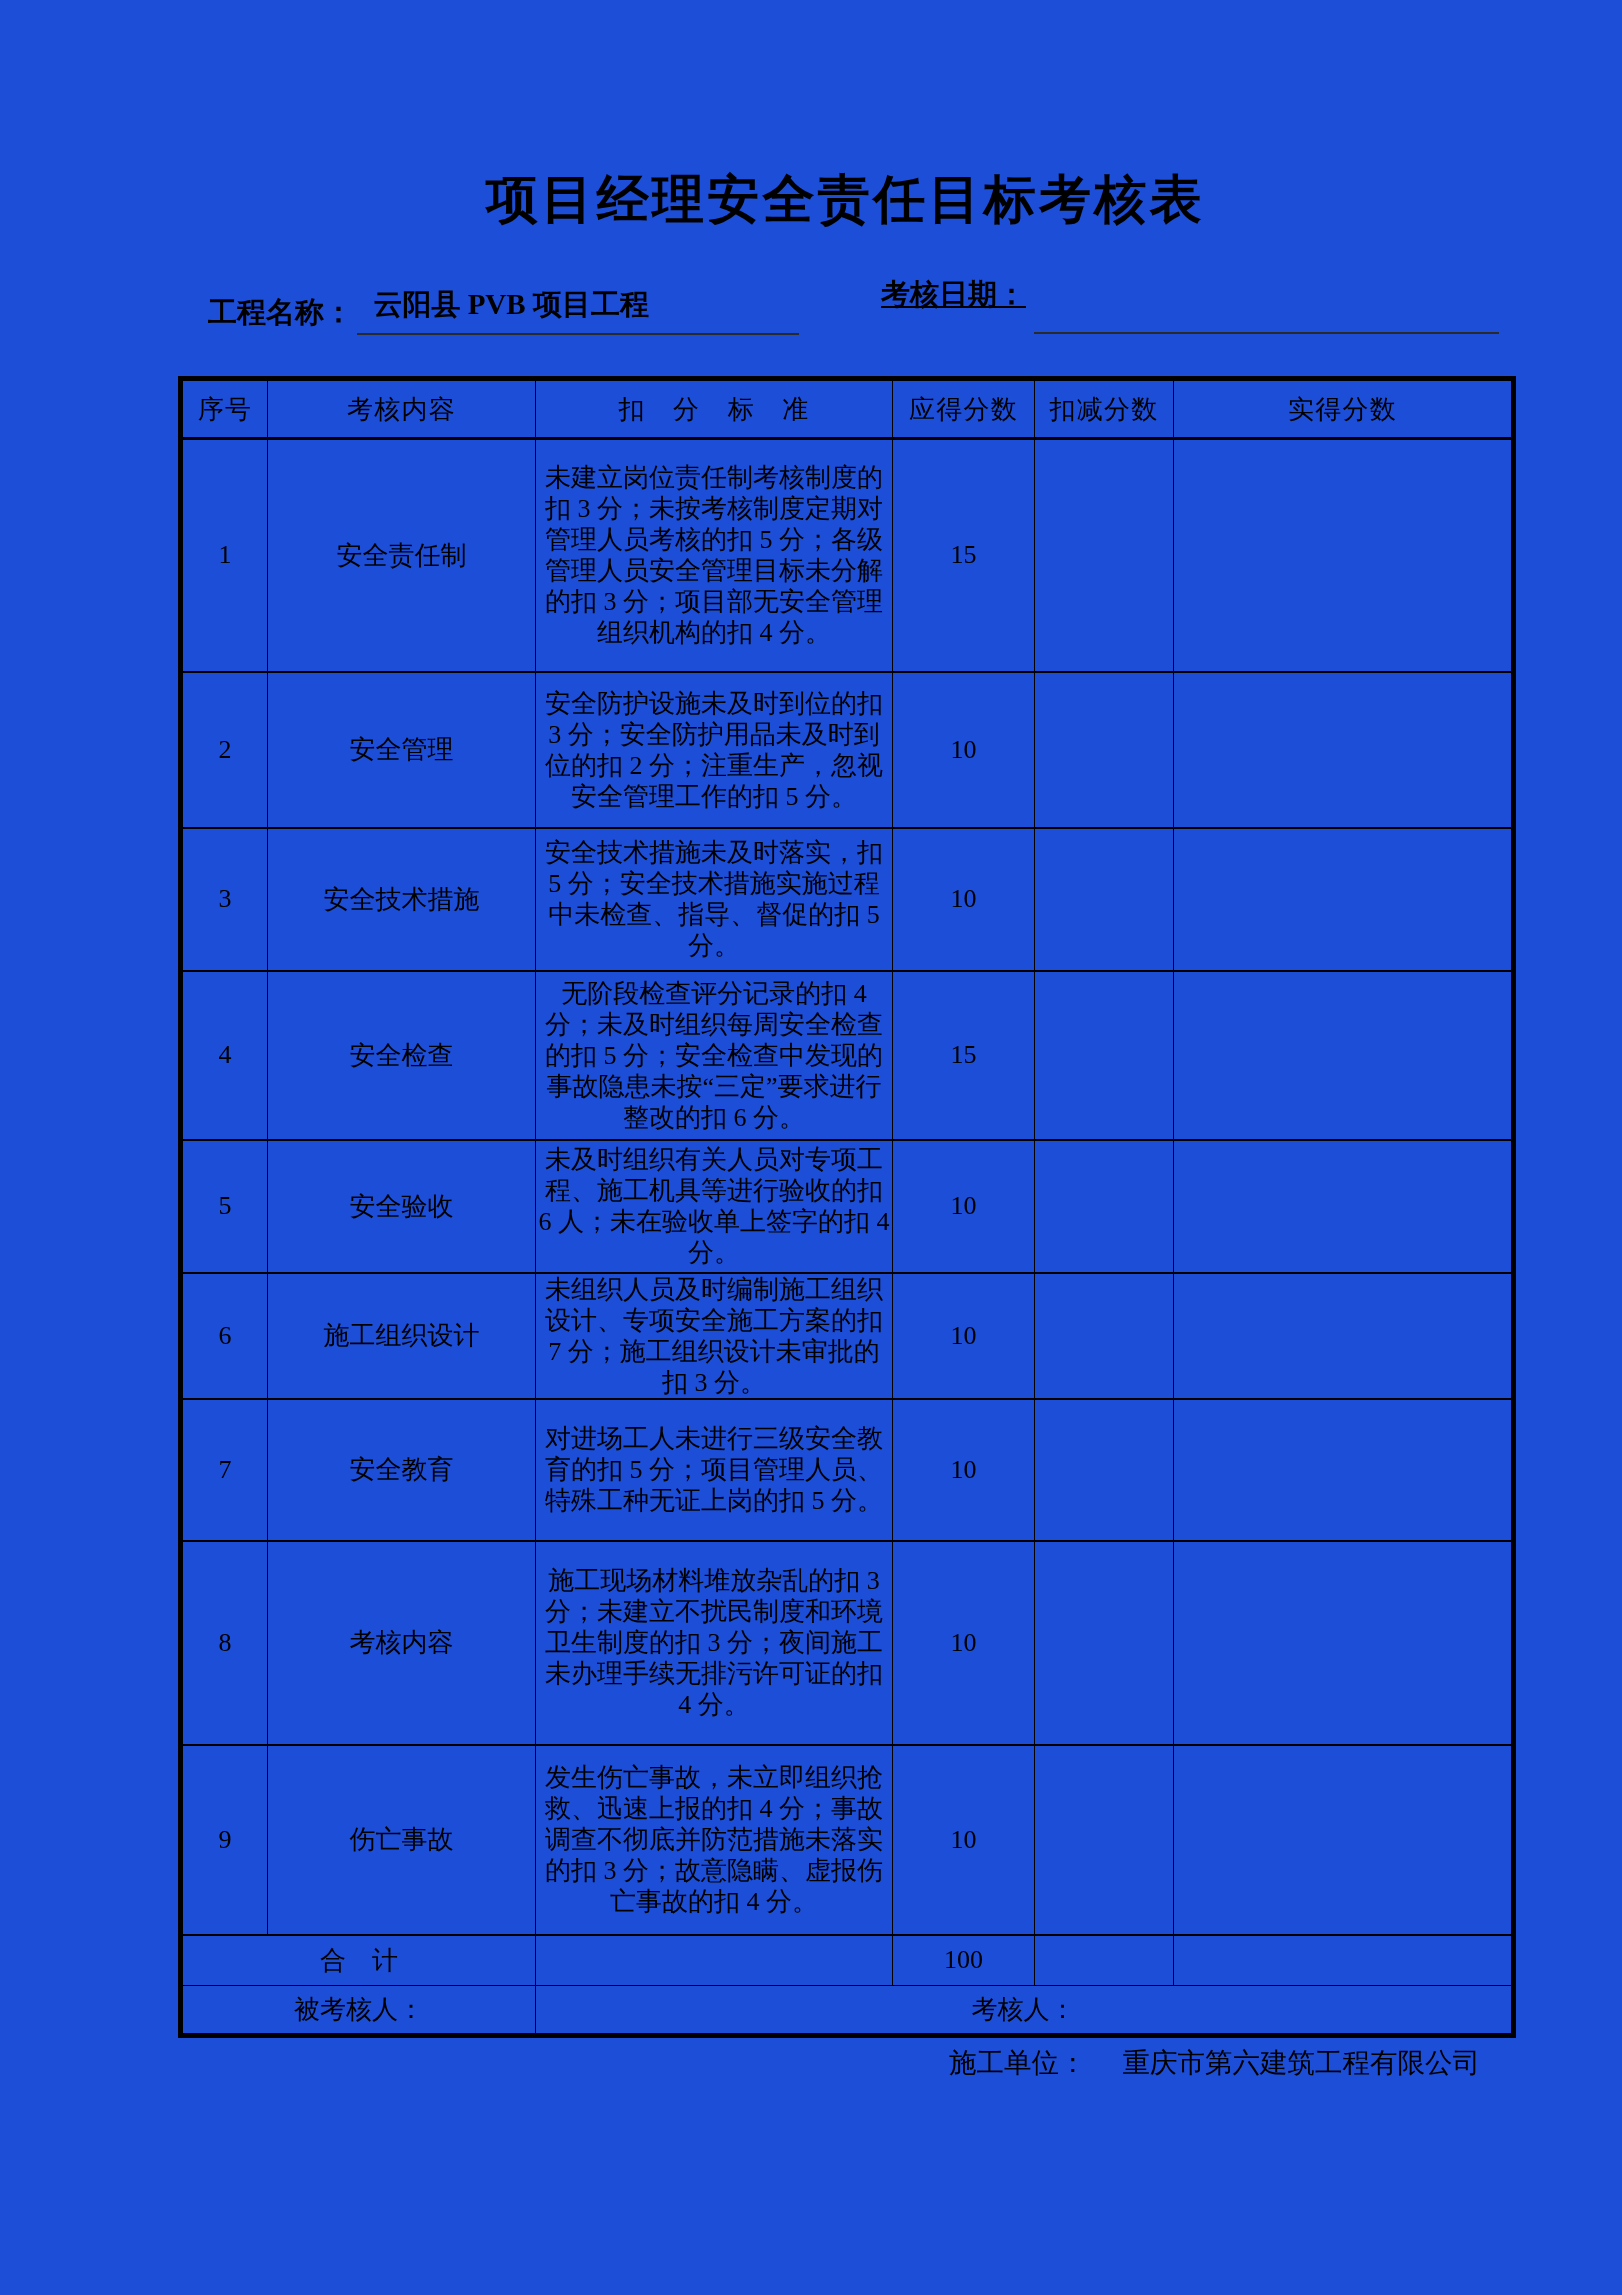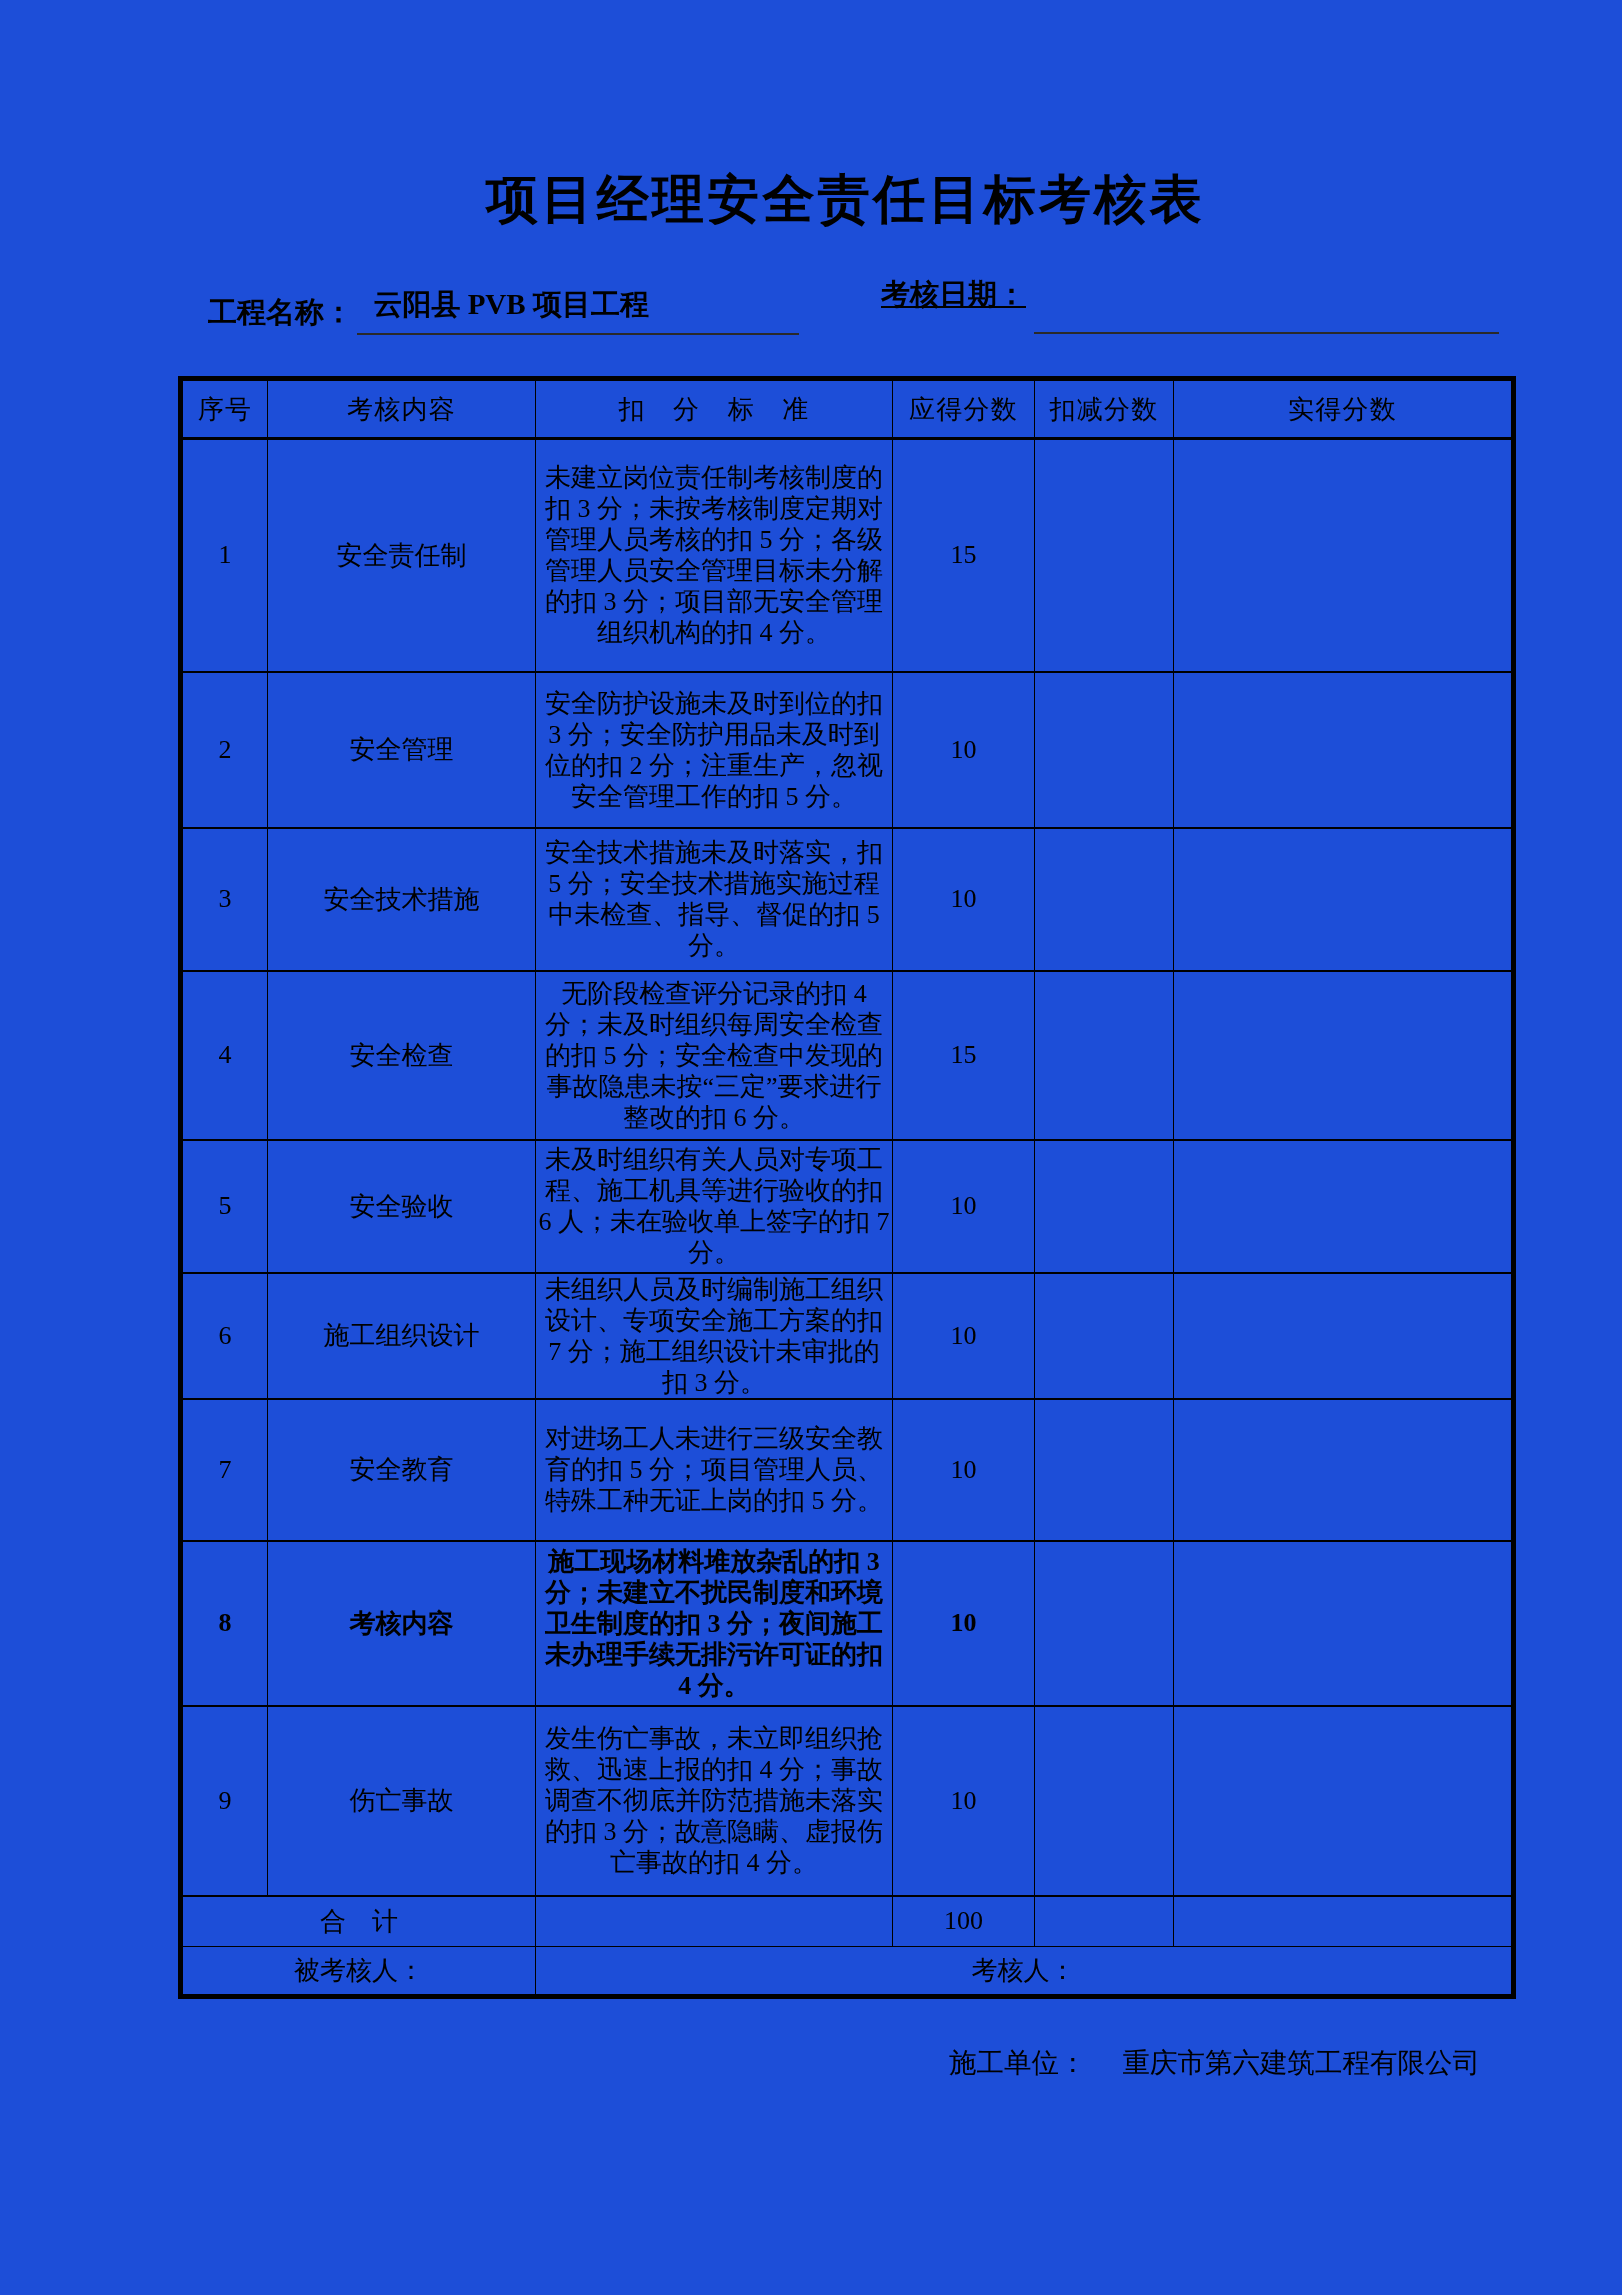--- a/index.html
+++ b/index.html
@@ -84,21 +84,21 @@
     line-height: 31px;
     padding: 3.9px 6.5px 3.9px 9.2px;
   }
   tr.h1 td { height: 233px; }
   tr.h2 td { height: 156px; }
   tr.h3 td { height: 143px; }
   tr.h4 td { height: 169px; }
   tr.h5 td { height: 133px; }
   tr.h6 td { height: 125px; }
   tr.h7 td { height: 142px; }
-  tr.h8 td { height: 165px; font-weight: bold; }
+  tr.h8 td { height: 204px; }
   tr.h9 td { height: 190px; }
   tr.total-row td { height: 51px; border-bottom-width: 1.3px; }
   tr.sign-row td { height: 50px; }
   td.sign-left  { text-align: left; padding-left: 18.3px; }
   td.sign-right { text-align: left; padding-left: 167px; }
   .footer-unit {
     position: absolute;
     left: 949px;
     top: 2045px;
     font-size: 27.5px;
@@ -169,21 +169,21 @@
         <td>安全检查</td>
         <td class="criteria">无阶段检查评分记录的扣 4 分；未及时组织每周安全检查的扣 5 分；安全检查中发现的事故隐患未按“三定”要求进行整改的扣 6 分。</td>
         <td>15</td>
         <td></td>
         <td></td>
       </tr>
 
       <tr class="h5">
         <td>5</td>
         <td>安全验收</td>
-        <td class="criteria">未及时组织有关人员对专项工程、施工机具等进行验收的扣 6 人；未在验收单上签字的扣 7 分。</td>
+        <td class="criteria">未及时组织有关人员对专项工程、施工机具等进行验收的扣 6 人；未在验收单上签字的扣 4 分。</td>
         <td>10</td>
         <td></td>
         <td></td>
       </tr>
 
       <tr class="h6">
         <td>6</td>
         <td>施工组织设计</td>
         <td class="criteria">未组织人员及时编制施工组织设计、专项安全施工方案的扣 7 分；施工组织设计未审批的扣 3 分。</td>
         <td>10</td>

